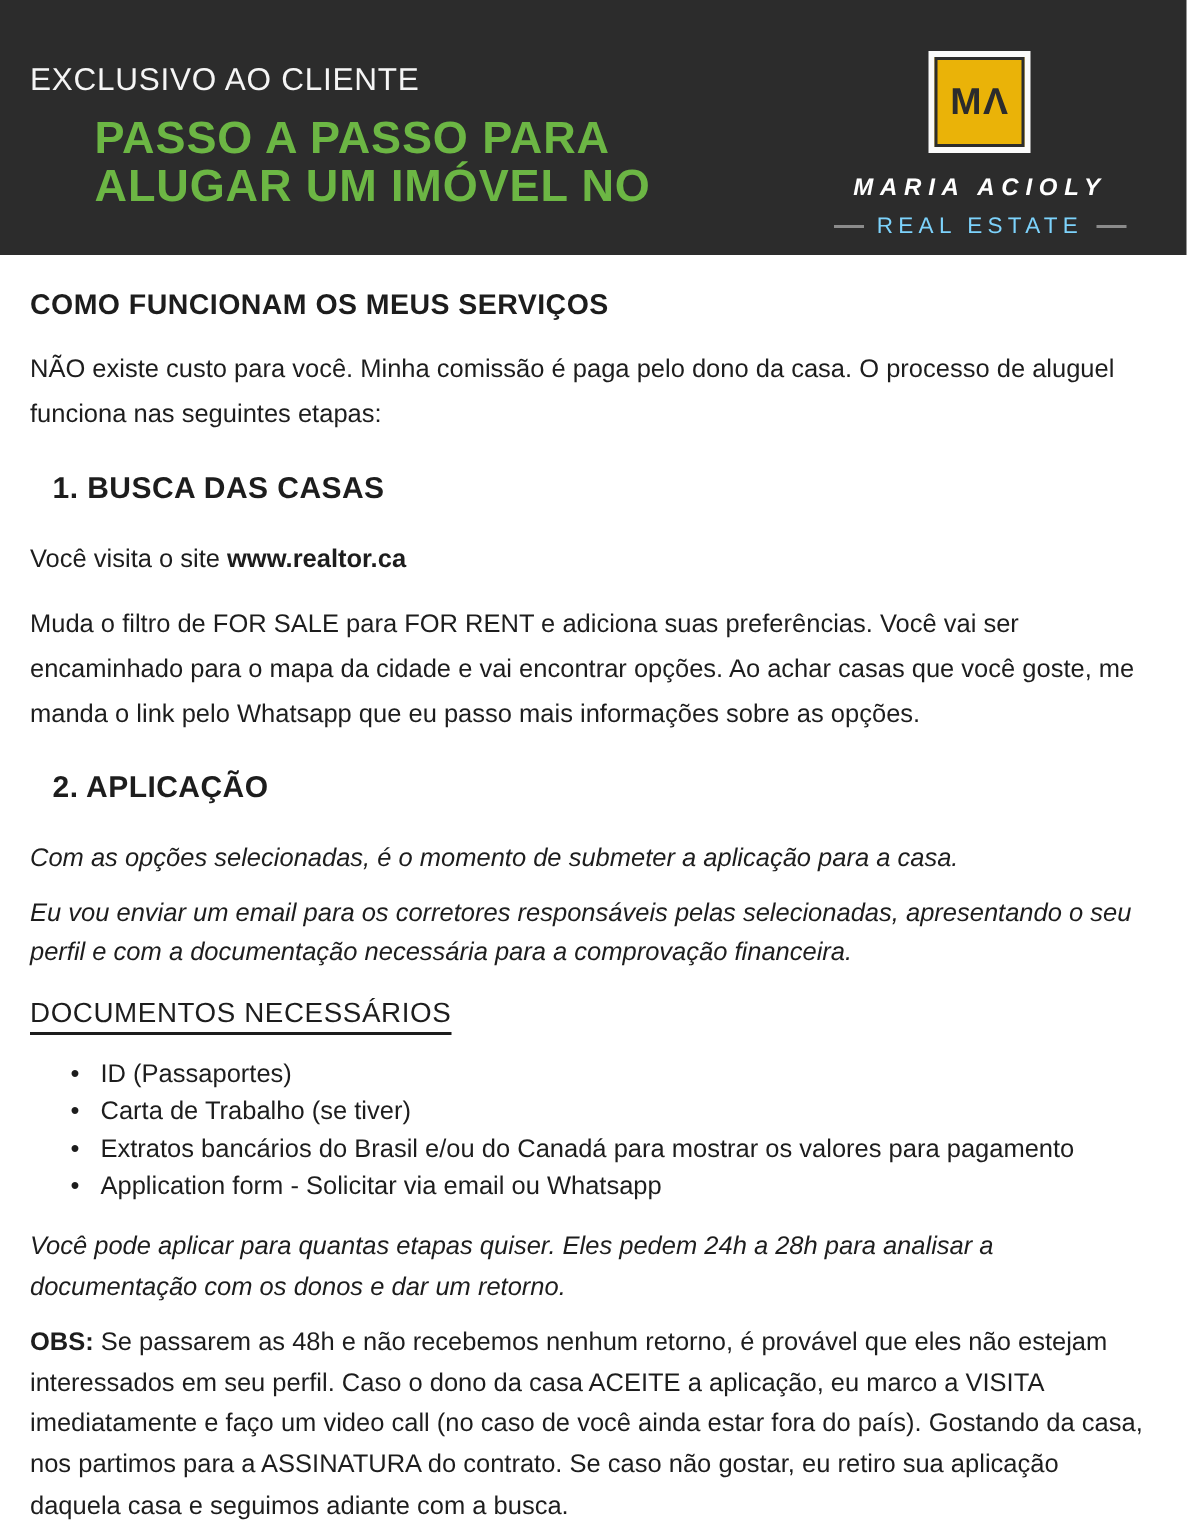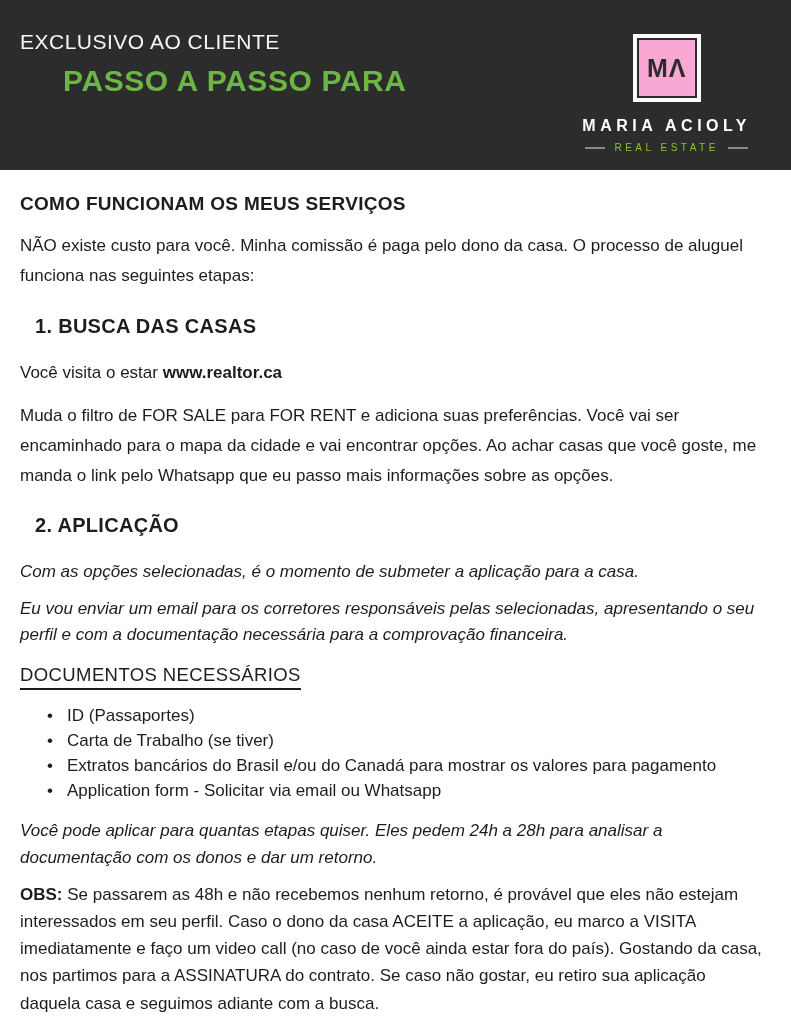--- a/index.html
+++ b/index.html
@@ -15,21 +15,21 @@
 
   
   .header {
     background: #2c2c2c;
     height: 170px;
     display: flex;
     justify-content: space-between;
     box-sizing: border-box;
     padding: 0 26px 0 20px;
   }
-  .header-left { padding-top: 30px; }
+  .header-left { padding-top: 42px; }
   .eyebrow {
     color: #f5f5f5;
     font-size: 21px;
     letter-spacing: 0.5px;
     margin-bottom: 11px;
   }
   .page-title {
     color: #6cb644;
     font-size: 30px;
     font-weight: bold;
@@ -51,46 +51,47 @@
     height: 68px;
     background: #fafafa;
     box-sizing: border-box;
     padding: 4px;
   }
   .logo-inner {
     width: 100%;
     height: 100%;
     box-sizing: border-box;
     border: 2px solid #2c2c2c;
-    background: #f9a8d4;
+    background: #eab308;
     display: flex;
     align-items: center;
     justify-content: center;
     font-size: 25px;
     font-weight: bold;
     letter-spacing: 1px;
     color: #2c2c2c;
   }
   .brand-name {
     color: #ffffff;
     font-weight: bold;
     font-size: 16px;
     letter-spacing: 4.5px;
     margin-top: 15px;
     white-space: nowrap;
+    font-style: italic;
   }
   .brand-tagline {
     display: flex;
     align-items: center;
     gap: 9px;
     margin-top: 7px;
   }
   .tagline-text {
-    color: #84cc16;
-    font-size: 10px;
+    color: #7dd3fc;
+    font-size: 15px;
     letter-spacing: 3.5px;
     white-space: nowrap;
   }
   .tagline-dash {
     display: inline-block;
     width: 20px;
     height: 2px;
     background: #8b8b8b;
   }
 
@@ -146,20 +147,21 @@
 </head>
 <body>
 
 <div class="page">
 
   <div class="header">
     <div class="header-left">
       <div class="eyebrow">EXCLUSIVO AO CLIENTE</div>
       <div class="page-title">
         <span>PASSO A PASSO PARA</span>
+        <span>ALUGAR UM IMÓVEL NO</span>
       </div>
     </div>
     <div class="brand">
       <div class="logo-box">
         <div class="logo-inner">MΛ</div>
       </div>
       <div class="brand-name">MARIA ACIOLY</div>
       <div class="brand-tagline">
         <span class="tagline-dash"></span>
         <span class="tagline-text">REAL ESTATE</span>
@@ -167,21 +169,21 @@
       </div>
     </div>
   </div>
 
   <div class="content">
 
     <h2 class="section-heading">COMO FUNCIONAM OS MEUS SERVIÇOS</h2>
     <p class="para para-wide">NÃO existe custo para você. Minha comissão é paga pelo dono da casa. O processo de aluguel funciona nas seguintes etapas:</p>
 
     <h3 class="step-heading">1. BUSCA DAS CASAS</h3>
-    <p class="visit-line"><span>Você visita o estar </span><span class="bold">www.realtor.ca</span></p>
+    <p class="visit-line"><span>Você visita o site </span><span class="bold">www.realtor.ca</span></p>
     <p class="para para-wide">Muda o filtro de FOR SALE para FOR RENT e adiciona suas preferências. Você vai ser encaminhado para o mapa da cidade e vai encontrar opções. Ao achar casas que você goste, me manda o link pelo Whatsapp que eu passo mais informações sobre as opções.</p>
 
     <h3 class="step-heading">2. APLICAÇÃO</h3>
     <p class="para para-mid">Com as opções selecionadas, é o momento de submeter a aplicação para a casa.</p>
     <p class="para para-mid">Eu vou enviar um email para os corretores responsáveis pelas selecionadas, apresentando o seu perfil e com a documentação necessária para a comprovação financeira.</p>
 
     <div>
       <span class="docs-heading">DOCUMENTOS NECESSÁRIOS</span>
     </div>
     <ul class="docs-list">

